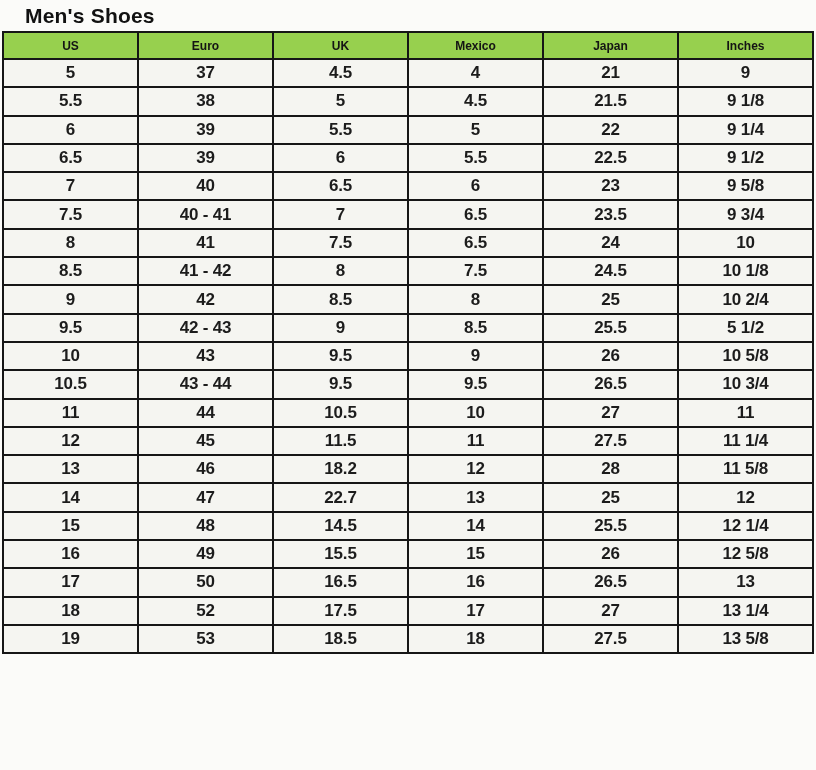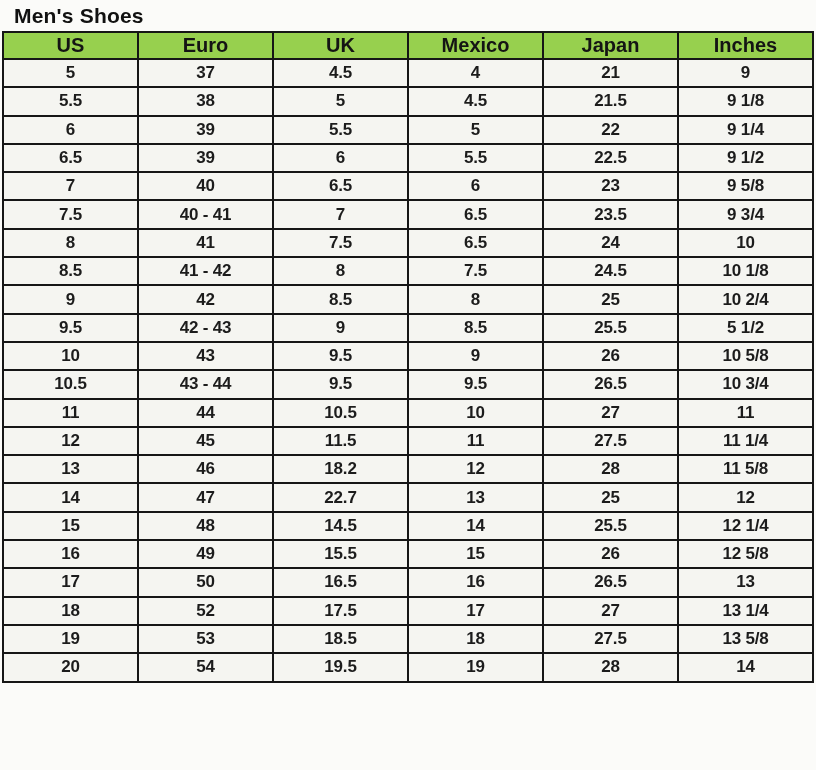--- a/index.html
+++ b/index.html
@@ -21,21 +21,21 @@
   }
   .page {
     width: 816px;
     height: 770px;
     overflow: hidden;
   }
   .page-title {
     font-size: 21px;
     font-weight: bold;
     color: #111;
-    padding: 3px 0 2px 14px;
+    padding: 3px 0 2px 25px;
     letter-spacing: 0.2px;
     line-height: 26px;
   }
   table.size-table {
     border-collapse: collapse;
     width: 812px;
     margin: 0 2px;
     table-layout: fixed;
     background: var(--cell-bg);
   }
@@ -43,21 +43,21 @@
   table.size-table td {
     border: 2px solid var(--border-color);
     text-align: center;
     vertical-align: middle;
     font-weight: bold;
     padding: 0;
   }
   table.size-table th {
     background: var(--header-bg);
     height: 27px;
-    font-size: 20px;
+    font-size: 12px;
     color: #141414;
   }
   table.size-table td {
     background: var(--cell-bg);
     height: 28.3px;
     font-size: 17px;
     letter-spacing: -0.2px;
   }
 </style>
 </head>
@@ -239,23 +239,15 @@
           <td>13 1/4</td>
         </tr>
         <tr>
           <td>19</td>
           <td>53</td>
           <td>18.5</td>
           <td>18</td>
           <td>27.5</td>
           <td>13 5/8</td>
         </tr>
-        <tr>
-          <td>20</td>
-          <td>54</td>
-          <td>19.5</td>
-          <td>19</td>
-          <td>28</td>
-          <td>14</td>
-        </tr>
       </tbody>
   </table>
 </div>
 
 </body></html>

